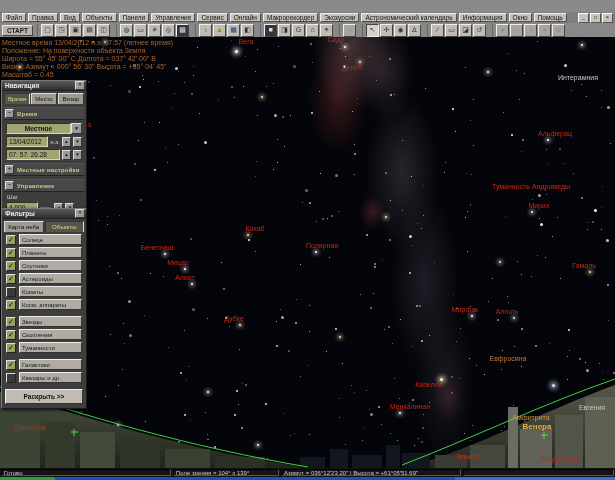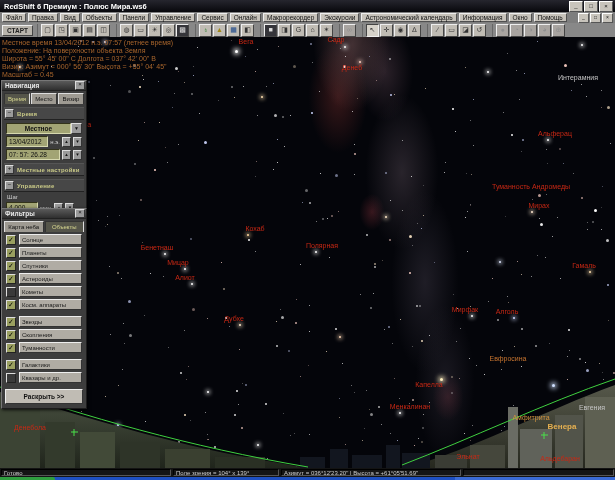--- a/index.html
+++ b/index.html
@@ -112,28 +112,20 @@
     line-height:6px;padding:0 2px;white-space:nowrap;overflow:hidden;}
   .taskbar{position:absolute;left:0;top:477px;width:615px;height:3px;background:#1e4fc0;}
   .taskbar .tstart{position:absolute;left:0;top:0;width:55px;height:3px;background:#2f9e3f;border-radius:0 2px 0 0;}
   .taskbar .tlight{position:absolute;left:455px;top:0;width:160px;height:3px;background:#3a6ad4;}
 </style>
 </head>
 <body>
 
 <div class="app">
 
-  <div class="titlebar">
-    <span class="ttext">RedShift 6 Премиум : Полюс Мира.ws6</span>
-    <div class="wctrls">
-      <div class="wbtn">_</div>
-      <div class="wbtn">□</div>
-      <div class="wbtn">×</div>
-    </div>
-  </div>
 
   <div class="menubar" id="menubar">
       <div class="menuitem">Файл</div>
       <div class="menuitem">Правка</div>
       <div class="menuitem">Вид</div>
       <div class="menuitem">Объекты</div>
       <div class="menuitem">Панели</div>
       <div class="menuitem">Управление</div>
       <div class="menuitem">Сервис</div>
       <div class="menuitem">Онлайн</div>
@@ -699,21 +691,21 @@
         <div class="skylabel red" style="left: 178px; top: 222px;">Мицар</div>
         <div class="skylabel red" style="left: 185px; top: 237px;">Алиот</div>
         <div class="skylabel red" style="left: 234px; top: 278px;">Дубхе</div>
         <div class="skylabel red" style="left: 465px; top: 269px;">Мирфак</div>
         <div class="skylabel red" style="left: 507px; top: 271px;">Алголь</div>
         <div class="skylabel orange" style="left: 508px; top: 318px;">Евфросина</div>
         <div class="skylabel red" style="left: 429px; top: 344px;">Капелла</div>
         <div class="skylabel red" style="left: 410px; top: 366px;">Менкалинан</div>
         <div class="skylabel white" style="left: 592px; top: 367px;">Евгения</div>
         <div class="skylabel amber" style="left: 531px; top: 377px;">Амфитрита</div>
-        <div class="skylabel venus" style="left: 562px; top: 385px;">Венера</div>
+        <div class="skylabel venus" style="left: 537px; top: 385px;">Венера</div>
         <div class="skylabel red" style="left: 30px; top: 387px;">Денебола</div>
         <div class="skylabel red" style="left: 468px; top: 416px;">Эльнат</div>
         <div class="skylabel red" style="left: 560px; top: 418px;">Альдебаран</div>
       </div>
     <div class="overlay" id="overlay">
         <div>Местное время 13/04/2012 н.э. 07:57 (летнее время)</div>
         <div>Положение: На поверхности объекта Земля</div>
         <div>Широта = 55° 45' 00" С Долгота = 037° 42' 00" В</div>
         <div>Визир: Азимут = 000° 56' 30" Высота = +55° 04' 45"</div>
         <div>Масштаб = 0.45</div>

